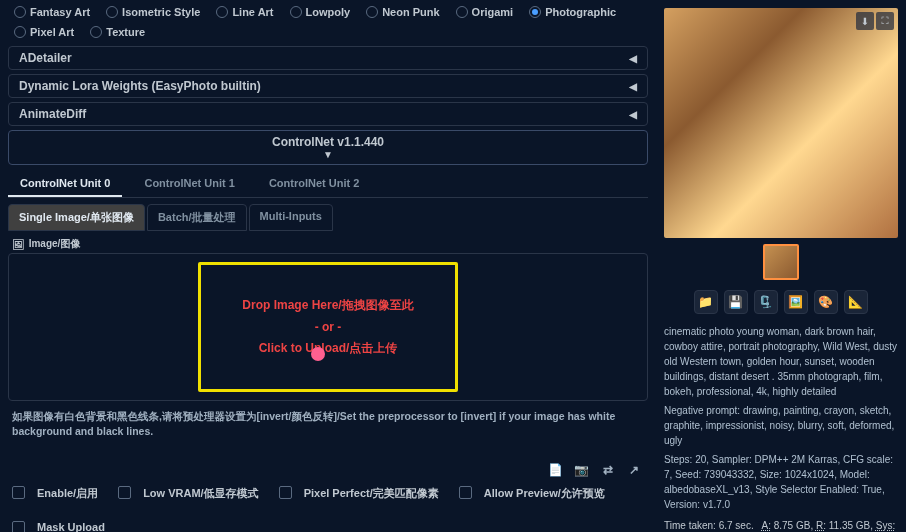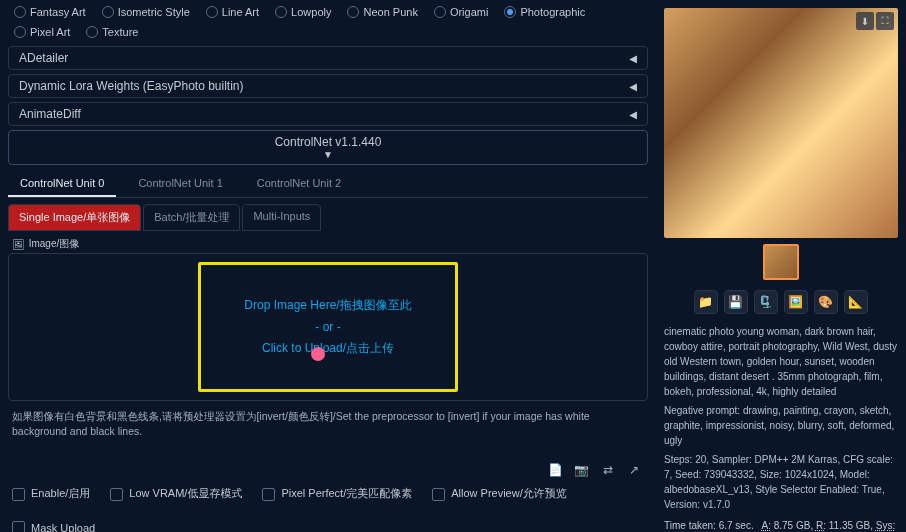--- a/index.html
+++ b/index.html
@@ -1,40 +1,40 @@
 <!DOCTYPE html>
 <html><head>
 <meta charset="utf-8">
 <style>
 * { margin: 0; padding: 0; box-sizing: border-box; }
 body { background: #0a1528; color: #c0c8d0; font-family: -apple-system, sans-serif; font-size: 12px; width: 906px; height: 532px; overflow: hidden; }
 .container { display: flex; height: 100%; }
-.left { flex: 1; padding: 4px 8px; overflow-y: auto; }
+.left { flex: 1; padding: 4px 8px; overflow-y: auto; font-weight: bold; }
 .right { width: 250px; padding: 8px; overflow-y: auto; }
 .style-row { display: flex; gap: 4px; flex-wrap: wrap; margin-bottom: 6px; }
 .style-item { display: flex; align-items: center; gap: 4px; padding: 2px 6px; font-size: 11px; }
 .radio { width: 12px; height: 12px; border: 1px solid #5a6a80; border-radius: 50%; display: inline-flex; align-items: center; justify-content: center; }
 .radio.checked::after { content: ''; width: 6px; height: 6px; background: #4a9eff; border-radius: 50%; }
 .accordion { border: 1px solid #2a3548; border-radius: 4px; margin-bottom: 4px; padding: 4px 10px; display: flex; justify-content: space-between; align-items: center; cursor: pointer; }
 .accordion.open { border-color: #3a4a68; flex-direction: column; }
 .chevron { font-size: 10px; }
 .tabs { display: flex; gap: 10px; margin: 6px 0; border-bottom: 1px solid #2a3548; }
 .tab { padding: 6px 12px; cursor: pointer; font-size: 11px; color: #8090a0; }
 .tab.active { color: #e0e8f0; border-bottom: 2px solid #e0e8f0; }
 .subtabs { display: flex; gap: 2px; margin: 6px 0; }
 .subtab { padding: 5px 10px; cursor: pointer; font-size: 11px; color: #8090a0; border: 1px solid #2a3548; border-radius: 4px 4px 0 0; }
-.subtab.active { color: #e0e8f0; background: #b91c1c; }
+.subtab.active { color: #e0e8f0; background: #404040; }
 .image-label { font-size: 10px; margin: 4px 0 2px 4px; display: flex; align-items: center; gap: 4px; }
-.dropzone { border: 3px solid #f0e000; border-radius: 2px; height: 130px; margin: 4px auto; width: 260px; display: flex; flex-direction: column; align-items: center; justify-content: center; gap: 6px; font-size: 12px; color: #0ea5e9; position: relative; }
+.dropzone { border: 3px solid #f0e000; border-radius: 2px; height: 130px; margin: 4px auto; width: 260px; display: flex; flex-direction: column; align-items: center; justify-content: center; gap: 6px; font-size: 12px; color: #ef4444; position: relative; }
 .dropzone .cursor { position: absolute; width: 14px; height: 14px; background: #ff6090; border-radius: 50%; bottom: 28px; left: 110px; }
 .hint { font-size: 10.5px; color: #a0b0c0; margin: 8px 4px 24px; line-height: 1.4; }
 .icon-row { display: flex; gap: 10px; justify-content: flex-end; margin: 4px 6px; }
 .icon-btn { width: 16px; height: 16px; display: inline-flex; align-items: center; justify-content: center; cursor: pointer; color: #a0b0c0; }
 .checkbox-row { display: flex; gap: 20px; flex-wrap: wrap; margin: 8px 4px; }
-.checkbox-item { display: flex; align-items: flex-end; gap: 6px; font-size: 11px; }
+.checkbox-item { display: flex; align-items: flex-start; gap: 12px; font-size: 11px; }
 .checkbox { width: 13px; height: 13px; border: 1px solid #5a6a80; border-radius: 2px; }
 .control-type-label { font-size: 11px; margin: 8px 4px 4px; }
 .preview-img { width: 100%; height: 230px; background: linear-gradient(135deg, #d4a060 0%, #8b5a30 30%, #ffd890 60%, #b07040 100%); border-radius: 2px; position: relative; margin-bottom: 6px; }
 .preview-corner { position: absolute; top: 4px; right: 4px; display: flex; gap: 2px; }
 .corner-btn { width: 18px; height: 18px; background: rgba(30,40,60,0.7); border-radius: 2px; display: flex; align-items: center; justify-content: center; font-size: 10px; }
 .thumb-row { display: flex; gap: 4px; margin-bottom: 10px; justify-content: center; }
 .thumb { width: 36px; height: 36px; border: 2px solid #ff9040; border-radius: 2px; background: linear-gradient(135deg, #c49050, #8b5a30); }
 .action-row { display: flex; gap: 6px; justify-content: center; margin-bottom: 10px; }
 .action-btn { width: 24px; height: 24px; background: #1a2538; border: 1px solid #2a3548; border-radius: 4px; display: flex; align-items: center; justify-content: center; cursor: pointer; font-size: 12px; }
 .info-text { font-size: 10px; line-height: 1.5; color: #b0c0d0; }

